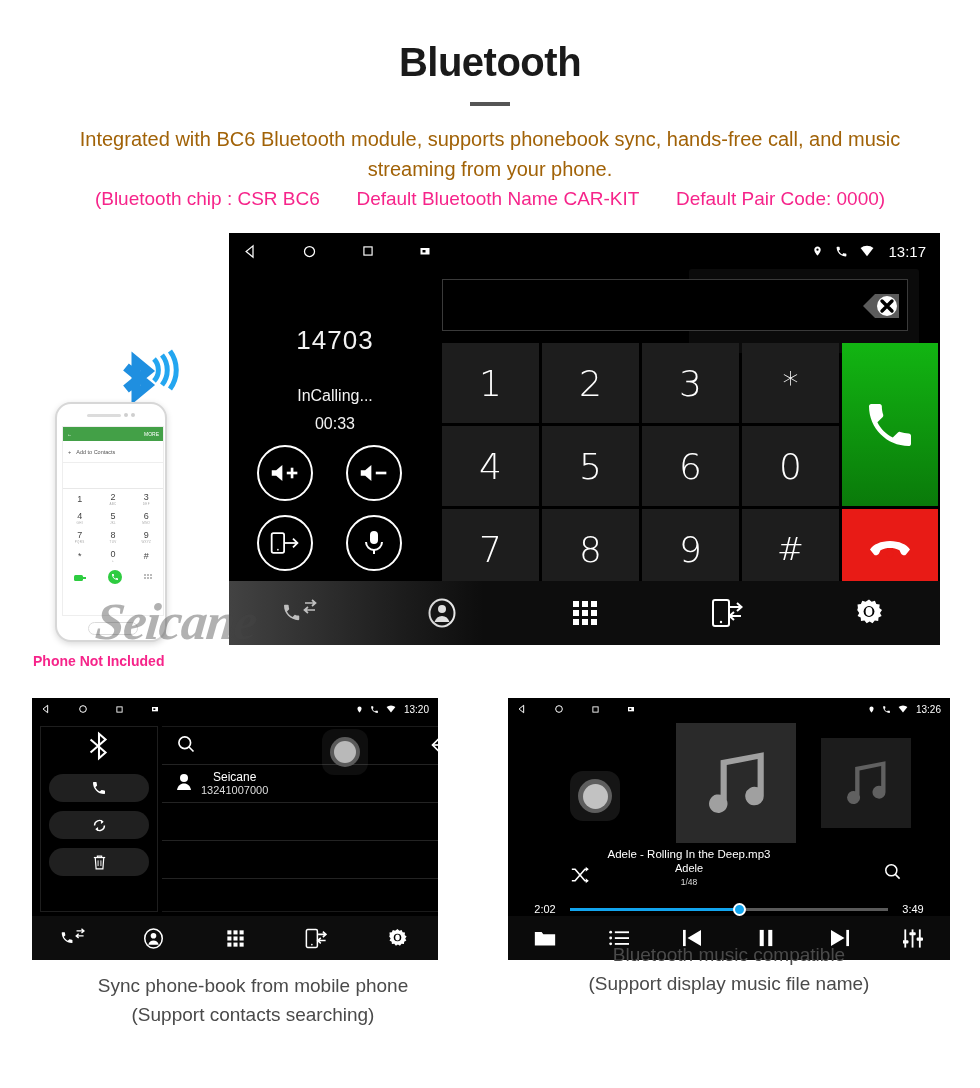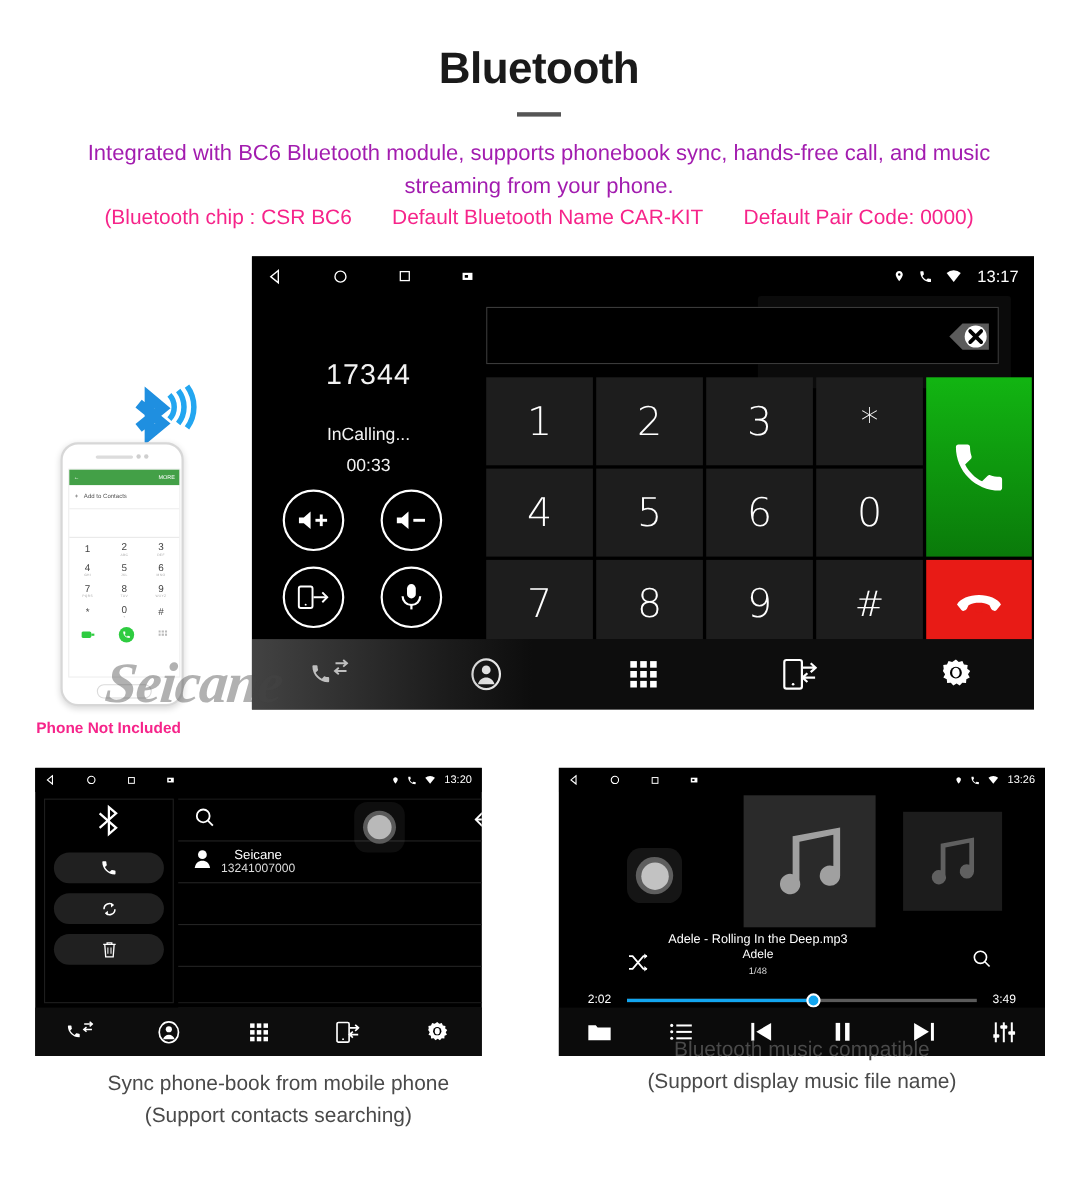--- a/index.html
+++ b/index.html
@@ -17,21 +17,21 @@
     text-align: center;
     font-size: 40px; font-weight: bold; color: #1a1a1a;
     letter-spacing: -0.5px;
   }
   .title-rule {
     position: absolute; left: 470px; top: 102px;
     width: 40px; height: 4px; background: #555;
   }
   .subtitle {
     position: absolute; left: 40px; top: 124px; width: 900px;
-    text-align: center; font-size: 20px; color: #a21caf;
+    text-align: center; font-size: 20px; color: #a16207;
     line-height: 30px;
   }
   .pinkline {
     position: absolute; left: 20px; top: 188px; width: 940px;
     text-align: center; font-size: 19px; color: #f6248a;
     white-space: nowrap;
   }
   .pinkline span { display: inline-block; }
   .pk-gap { width: 26px; }
 
@@ -408,21 +408,21 @@
               <path d="M12 19 L23 5 A17 17 0 0 0 1 5 Z"></path>
             </svg>
         </span>
         <span class="sb-time">13:17</span>
       </div>
     </div>
 
     <div class="dial-body">
 
       <div class="callinfo">
-        <div class="num-display">17344</div>
+        <div class="num-display">14703</div>
         <div class="call-state">InCalling...</div>
         <div class="call-timer">00:33</div>
 
         <div class="circ-btns">
           <div class="circ">
             <svg width="30" height="22" viewBox="0 0 34 24" fill="#fff">
               <path d="M2 9h5l7-6v18l-7-6H2z"></path>
               <rect x="19" y="10.5" width="12" height="3"></rect>
                 <rect x="23.5" y="6" width="3" height="12"></rect>
             </svg>

